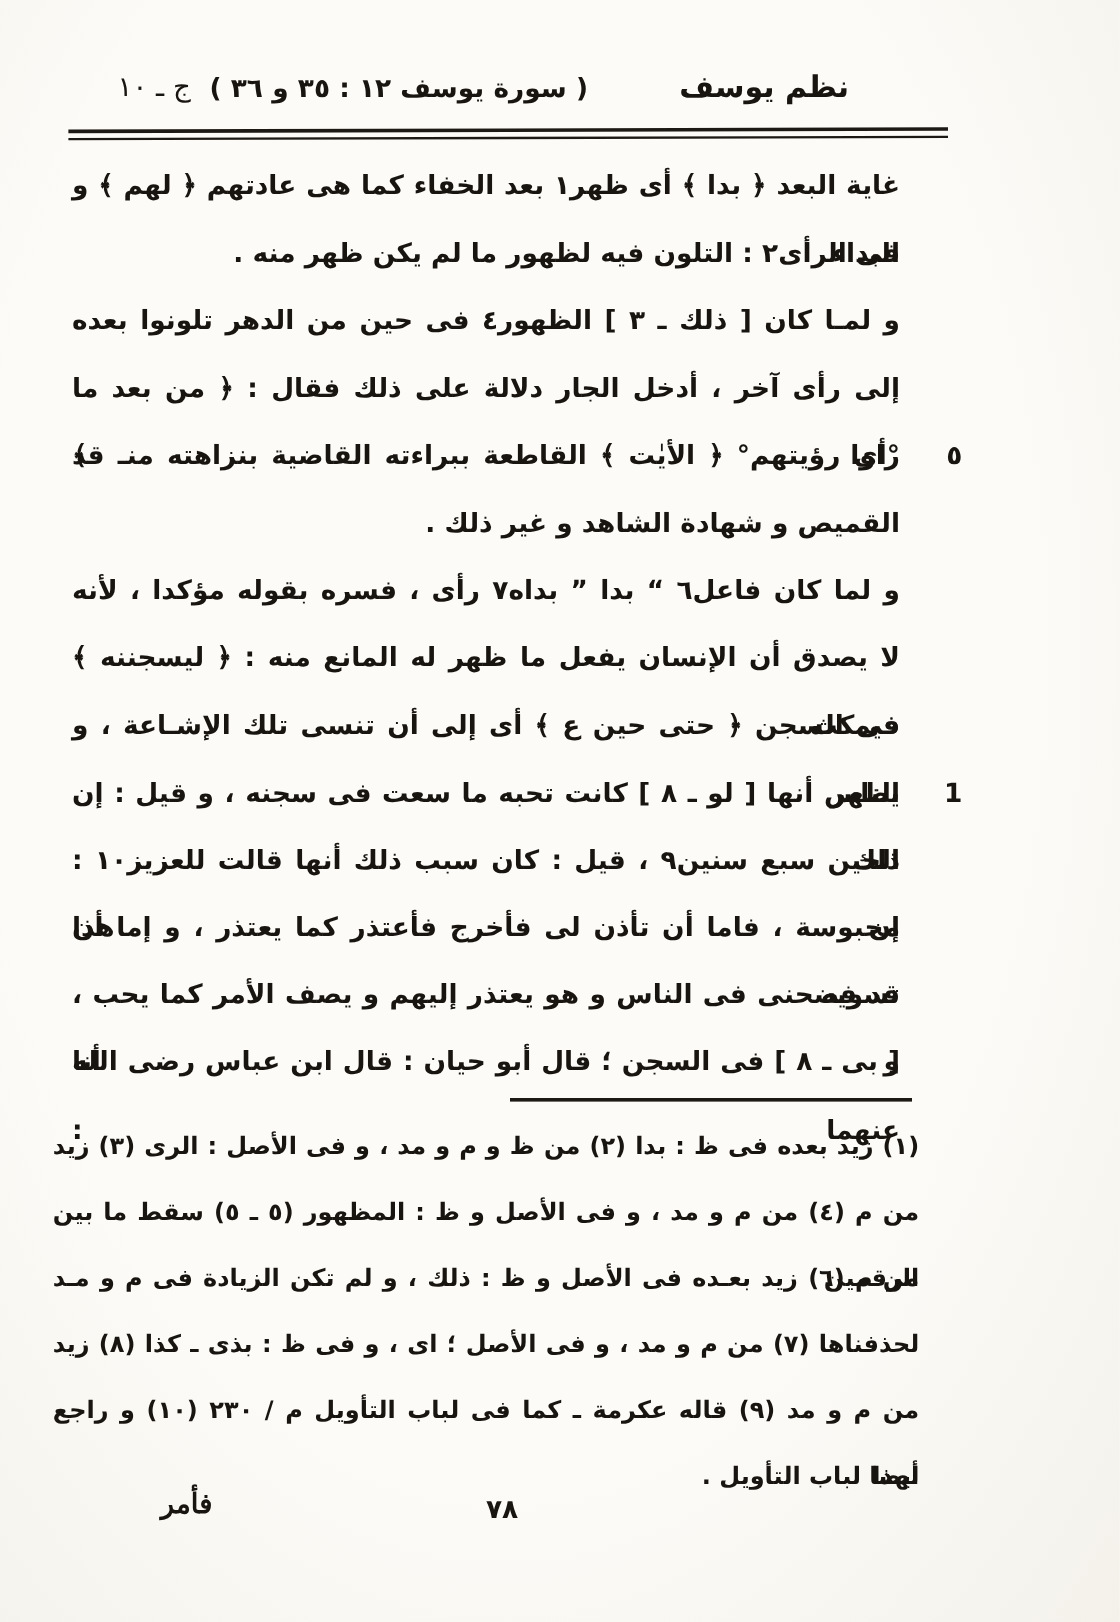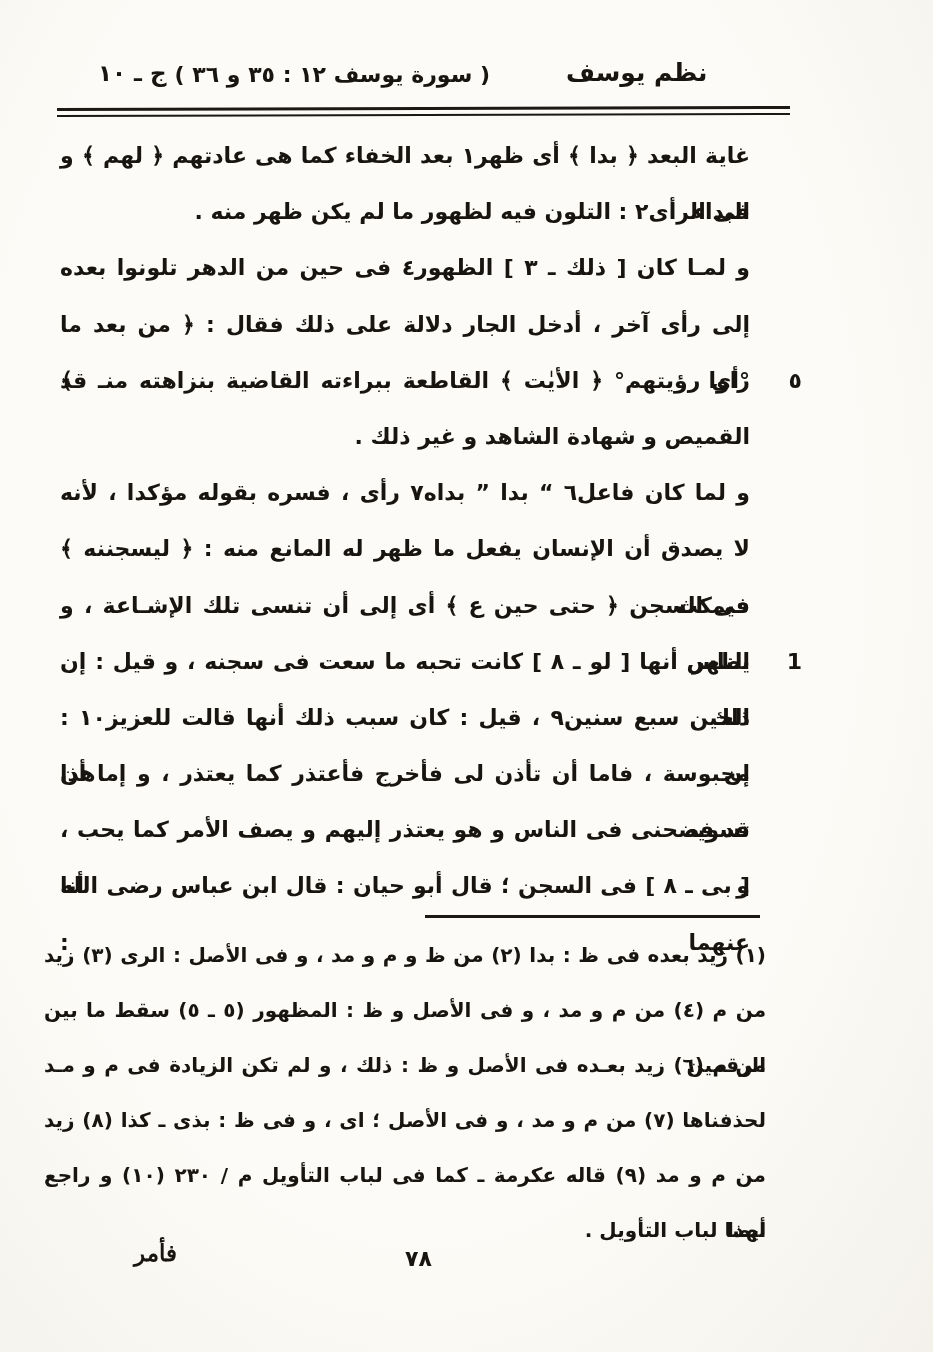--- a/index.html
+++ b/index.html
@@ -11,21 +11,21 @@
     overflow:hidden;
     position:relative;
   }
   .page{
     position:absolute;inset:0;
     background:radial-gradient(ellipse at 45% 40%, #fcfbf7 60%, #f3f1ea 100%);
   }
   
   .hdr-book{position:absolute;top:58px;left:566px;font-size:25px;font-weight:bold;direction:rtl;}
   .hdr-surah{position:absolute;top:62px;left:250px;width:240px;font-size:22px;font-weight:bold;direction:rtl;text-align:center;white-space:nowrap;}
-  .hdr-vol{position:absolute;top:60px;left:98px;font-size:23px;font-weight:bold;direction:rtl;}
+  .hdr-vol{position:absolute;top:60px;left:98px;font-size:23px;font-weight:normal;direction:rtl;}
   .headrule{
     position:absolute;top:107px;left:57px;width:733px;height:4px;
     border-top:3px solid #1c1813;border-bottom:2px solid #1c1813;
     transform:rotate(-0.15deg);
   }
   
   .body-block{
     position:absolute;top:128px;left:60px;width:690px;
     direction:rtl;font-size:22px;font-weight:bold;line-height:56.2px;
   }

